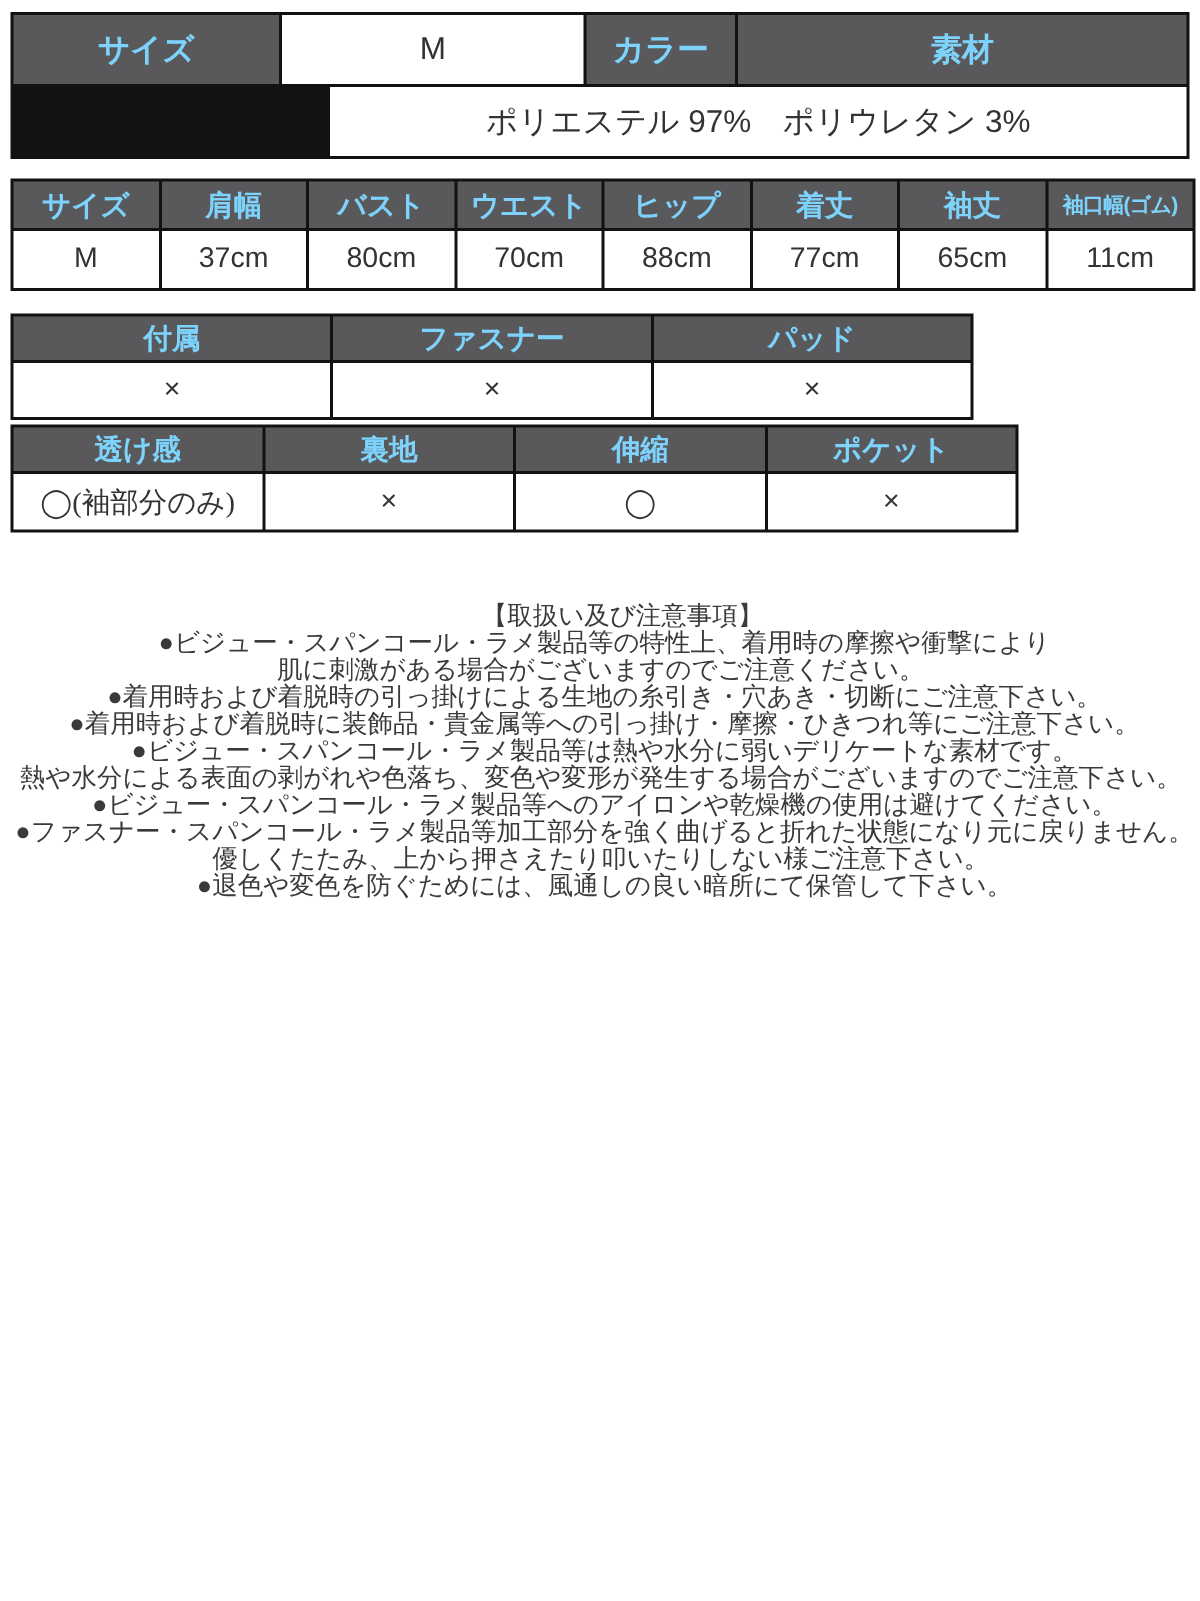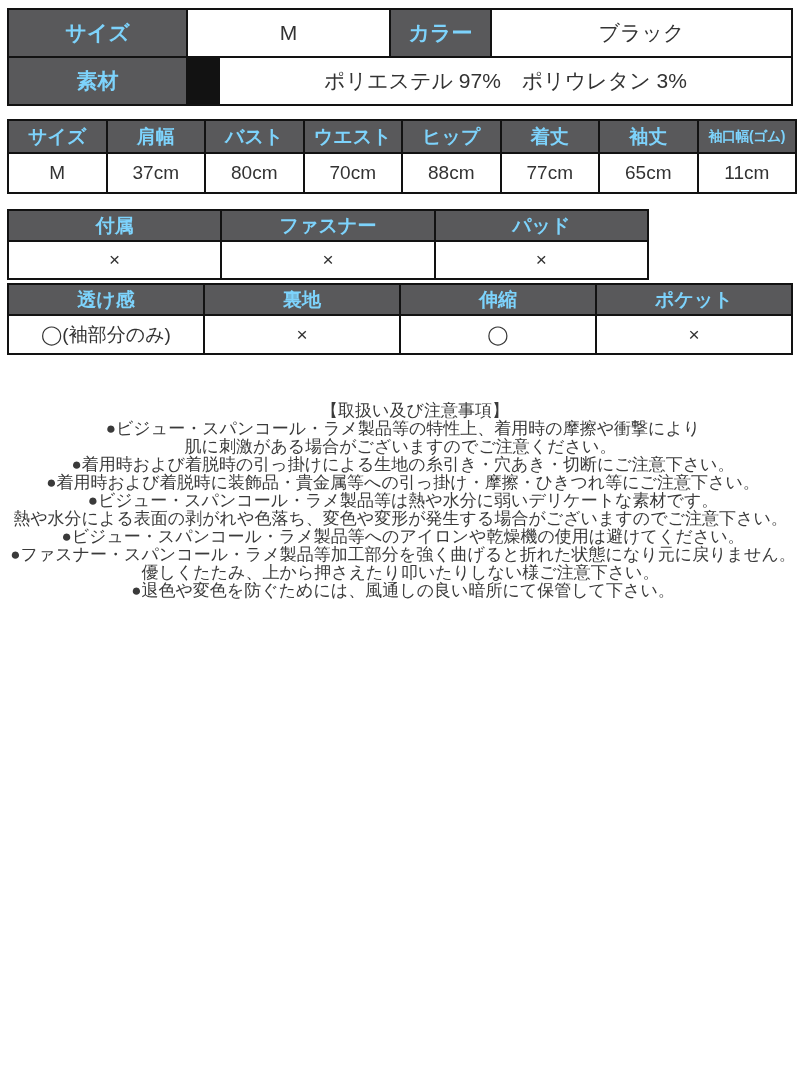--- a/index.html
+++ b/index.html
@@ -45,27 +45,27 @@
         grid-template-rows: 31px 38px; }
   #t2 .cell { font-size: 19px; }
   #t2 .small { font-size: 14px; letter-spacing: -0.5px; }
 
   
   #t3 { left: 7px; top: 209px; width: 642px;
         grid-template-columns: repeat(3, 1fr);
         grid-template-rows: 29px 36px; }
 
   
-  #t4 { left: 7px; top: 283px; width: 786px;
+  #t4 { left: 7px; top: 283px; width: 672px;
         grid-template-columns: repeat(4, 1fr);
         grid-template-rows: 29px 37px; }
   #t3 .cell, #t4 .cell { font-size: 19px; }
   .mark  { font-size: 23px; font-weight: 300; }
   .circ  { font-size: 25px; font-weight: 300; }
-  .sheer { font-size: 17px; }
+  .sheer { font-size: 17px; font-family: Liberation Serif, serif; }
 
   
   .notes {
     position: absolute; left: 3px; top: 402px; width: 795px;
     font-size: 17px; line-height: 18px;
     color: #3a3a3a;
     text-align: center;
   }
   .nl { white-space: nowrap; }
   .nl.title  { padding-left: 29px; }
@@ -73,21 +73,20 @@
 </style>
 </head>
 <body>
 
 <div class="page">
 
   <div class="tbl" id="t1">
     <div class="cell head">サイズ</div>
     <div class="cell">M</div>
     <div class="cell head">カラー</div>
-    <div class="cell">ブラック</div>
     <div class="cell head">素材</div>
     <div class="cell span3">ポリエステル 97%　ポリウレタン 3%</div>
   </div>
 
   <div class="tbl" id="t2">
     <div class="cell head">サイズ</div>
     <div class="cell head">肩幅</div>
     <div class="cell head">バスト</div>
     <div class="cell head">ウエスト</div>
     <div class="cell head">ヒップ</div>

